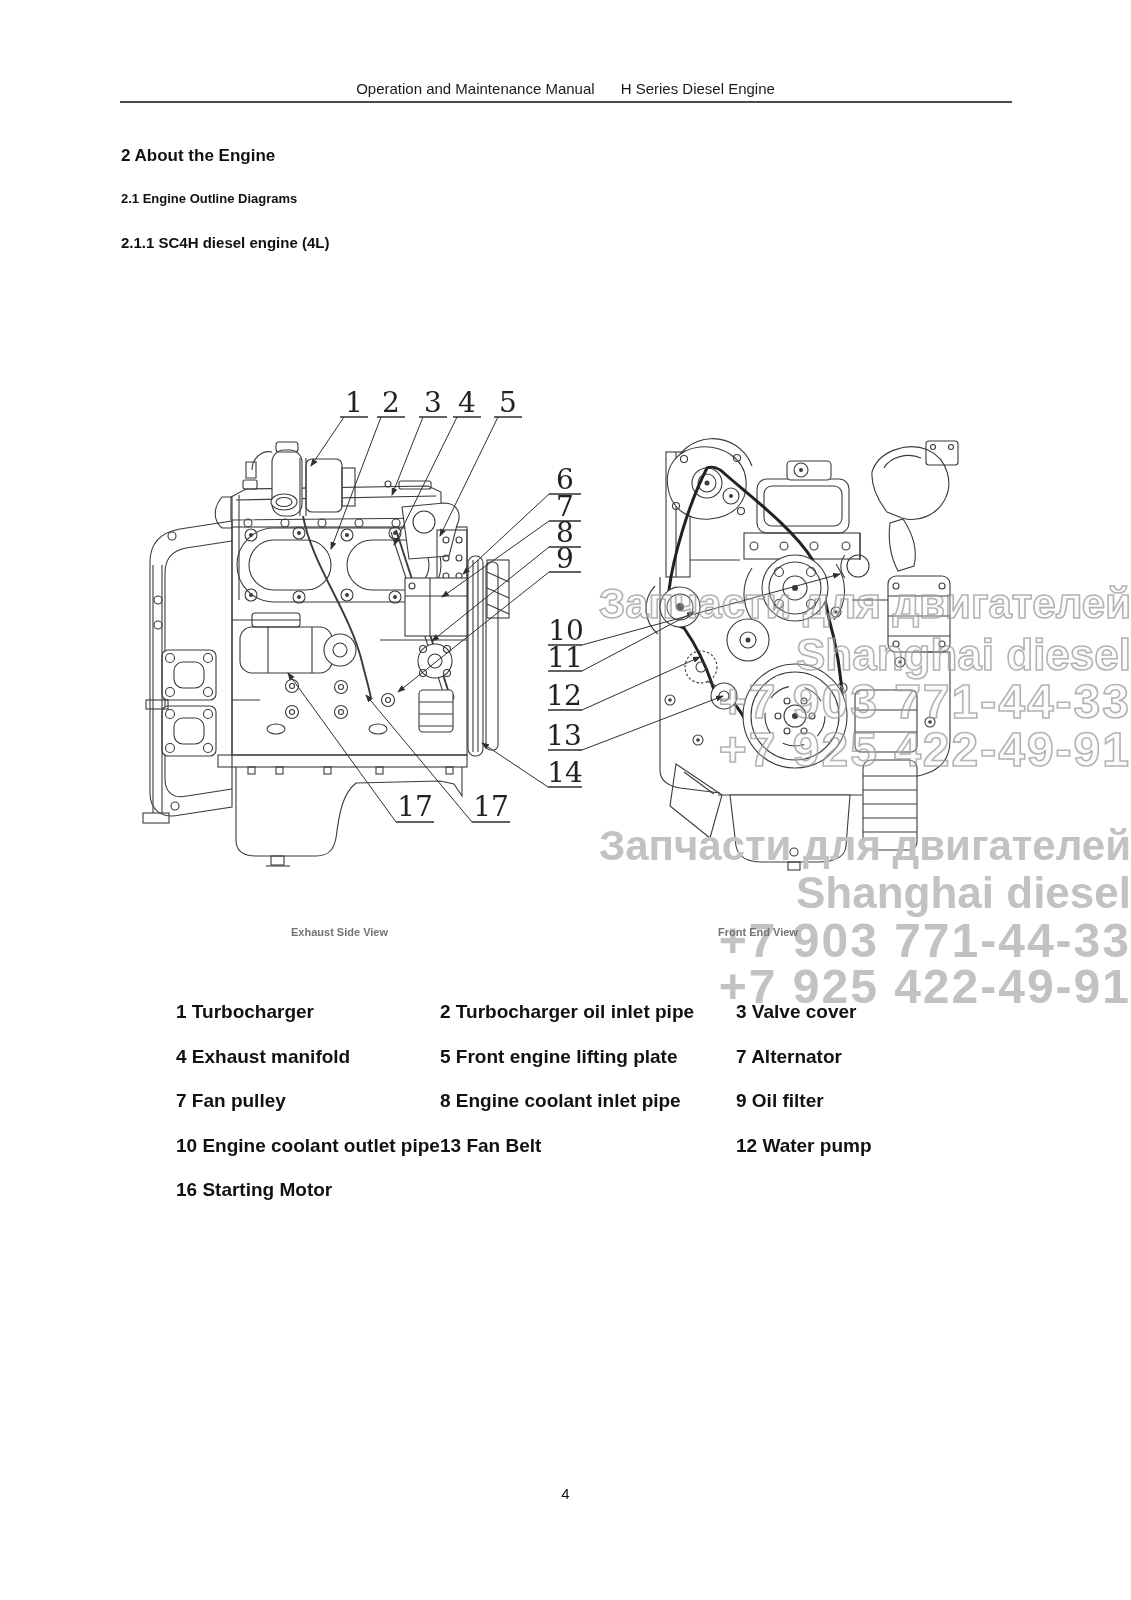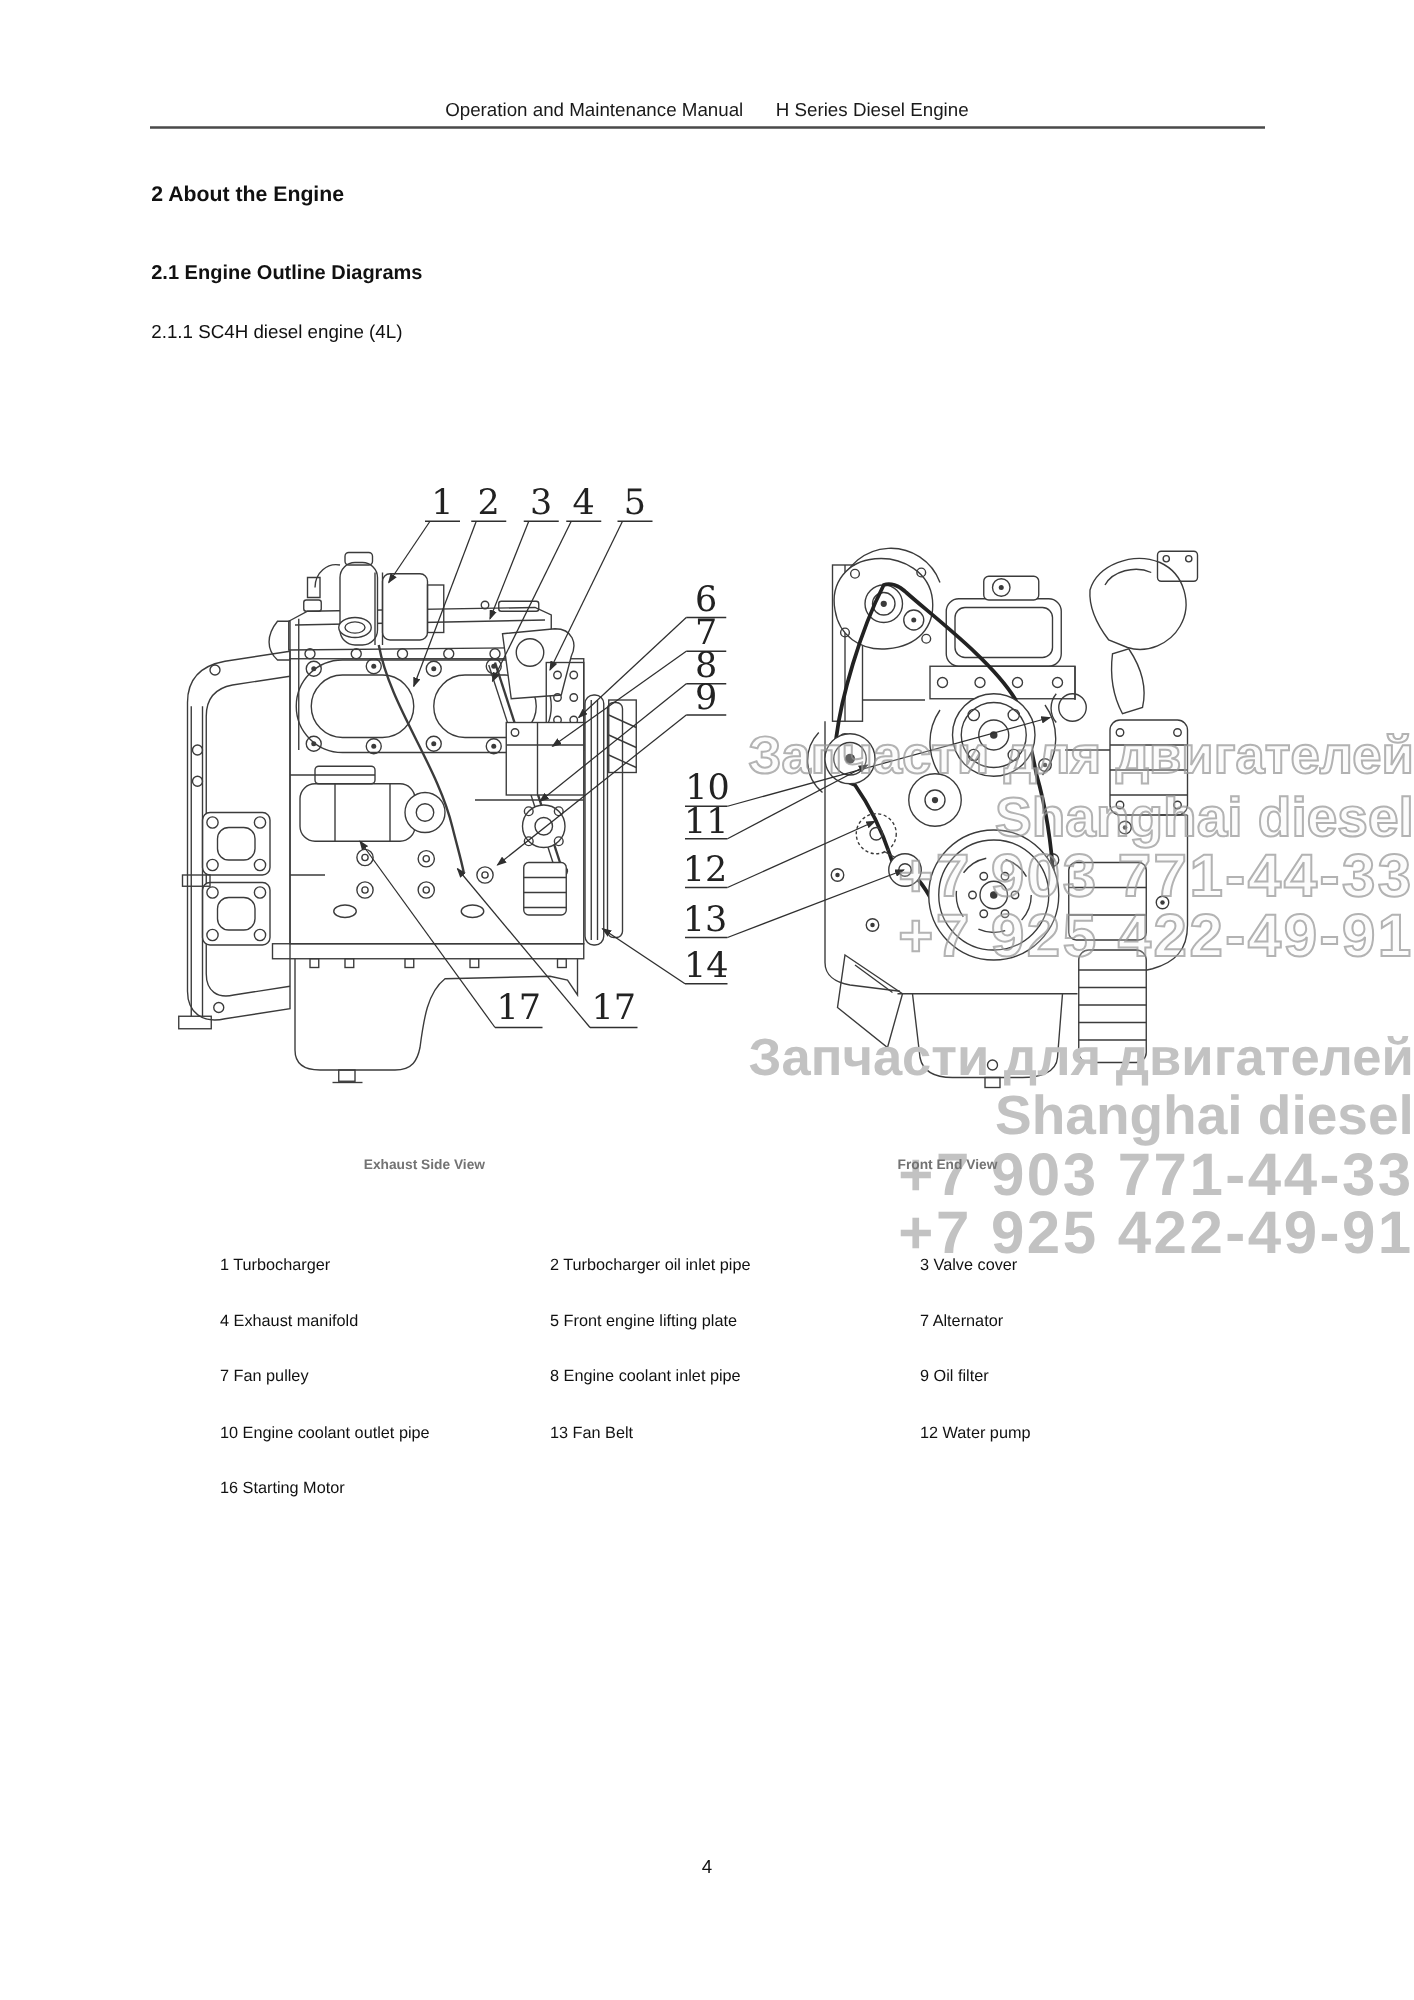--- a/index.html
+++ b/index.html
@@ -4,36 +4,36 @@
 <style>
   html,body{margin:0;padding:0;background:#ffffff;}
   .page{position:relative;width:1131px;height:1600px;background:#ffffff;overflow:hidden;
         font-family:"Liberation Sans",sans-serif;color:#111;}
   
   .hdr{position:absolute;left:0;top:80px;width:1131px;text-align:center;font-size:15px;color:#1a1a1a;}
   .hdr .gap{display:inline-block;width:26px;}
   .hdr-rule{position:absolute;left:120px;top:101px;width:892px;height:2px;background:#4a4a4a;}
   
   .h-chapter{position:absolute;left:121px;top:146px;font-size:17px;font-weight:bold;}
-  .h-section{position:absolute;left:121px;top:191px;font-size:16px;font-weight:bold;margin-top:19px;}
-  .h-subsection{position:absolute;left:121px;top:234px;font-size:15px;font-weight:normal;margin-top:23px;}
+  .h-section{position:absolute;left:121px;top:191px;font-size:13px;font-weight:bold;}
+  .h-subsection{position:absolute;left:121px;top:234px;font-size:15px;font-weight:bold;}
   
   .fig-svg{position:absolute;left:0;top:0;width:1131px;height:900px;}
   .co{position:absolute;transform:translate(-50%,-50%);font-family:"DejaVu Serif",serif;
       font-size:28px;color:#222;white-space:nowrap;}
   .view-label{position:absolute;font-size:11px;font-weight:bold;color:#737373;white-space:nowrap;}
   
   .wm{position:absolute;left:0;width:1131px;text-align:right;white-space:nowrap;
       font-family:"Liberation Sans",sans-serif;font-weight:bold;pointer-events:none;}
   .wm.outline{color:rgba(240,240,240,0.22);-webkit-text-stroke:1.6px rgba(150,150,150,0.72);}
   .wm.solid{color:#c2c2c2;}
   
   .legend{position:absolute;left:176px;top:1003px;width:810px;}
   .legend-row{display:grid;grid-template-columns:264px 296px 250px;margin-bottom:26.5px;
-              font-size:13px;line-height:18px;color:#111;}
+              font-size:19px;line-height:18px;color:#111;font-weight:bold;}
   
   .pageno{position:absolute;left:0;top:1485px;width:1131px;text-align:center;font-size:15px;}
   svg .ln{stroke:#3b3b3b;fill:none;stroke-width:1.1;}
   svg .lw{stroke:#3b3b3b;fill:#fff;stroke-width:1.1;}
   svg .lt{stroke:#3b3b3b;fill:none;stroke-width:1.9;}
   svg .belt{stroke:#222;fill:none;stroke-width:3;}
   svg .ldr{stroke:#2f2f2f;fill:none;stroke-width:1;marker-end:url(#ah);}
   svg .ul{stroke:#2f2f2f;stroke-width:1.3;}
   svg .dot{fill:#3b3b3b;stroke:none;}
 </style>

